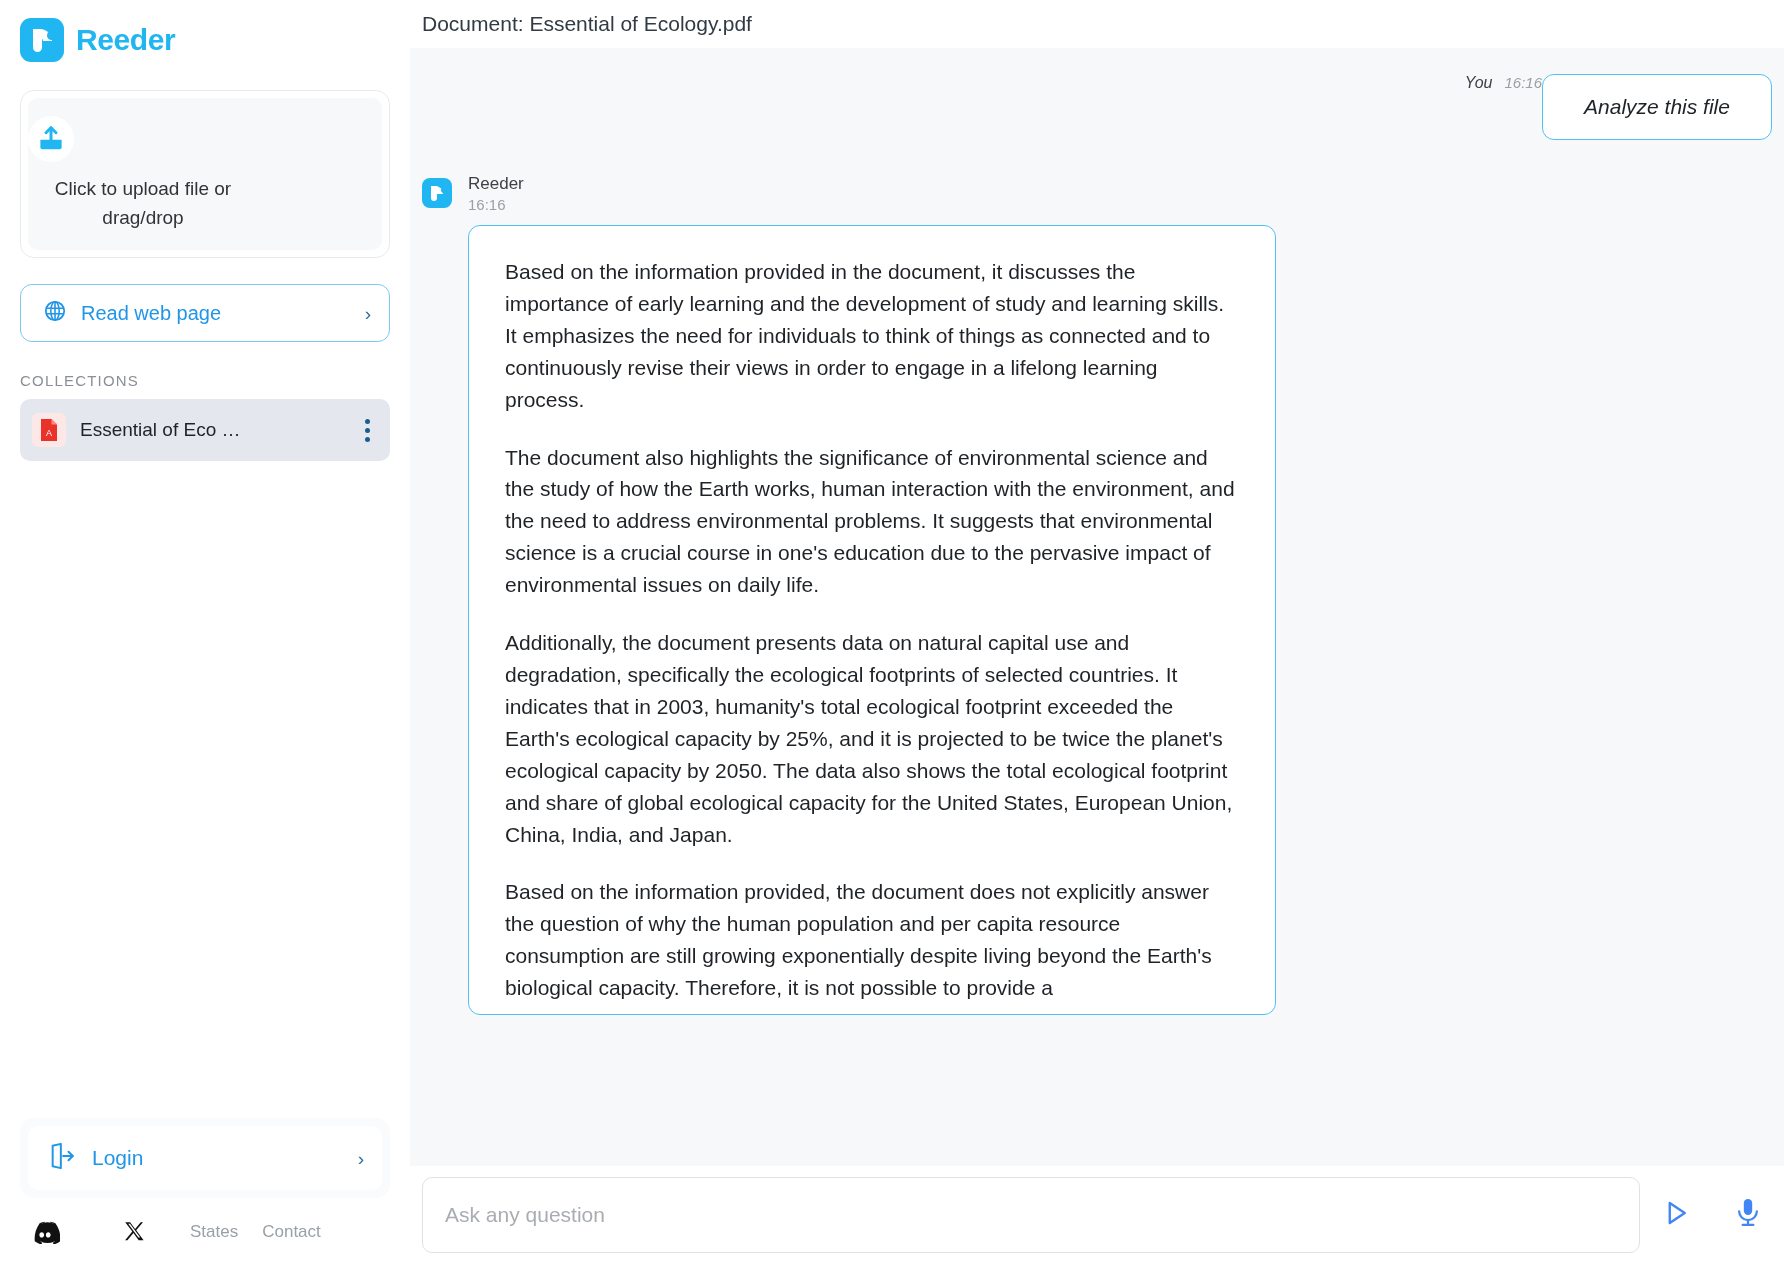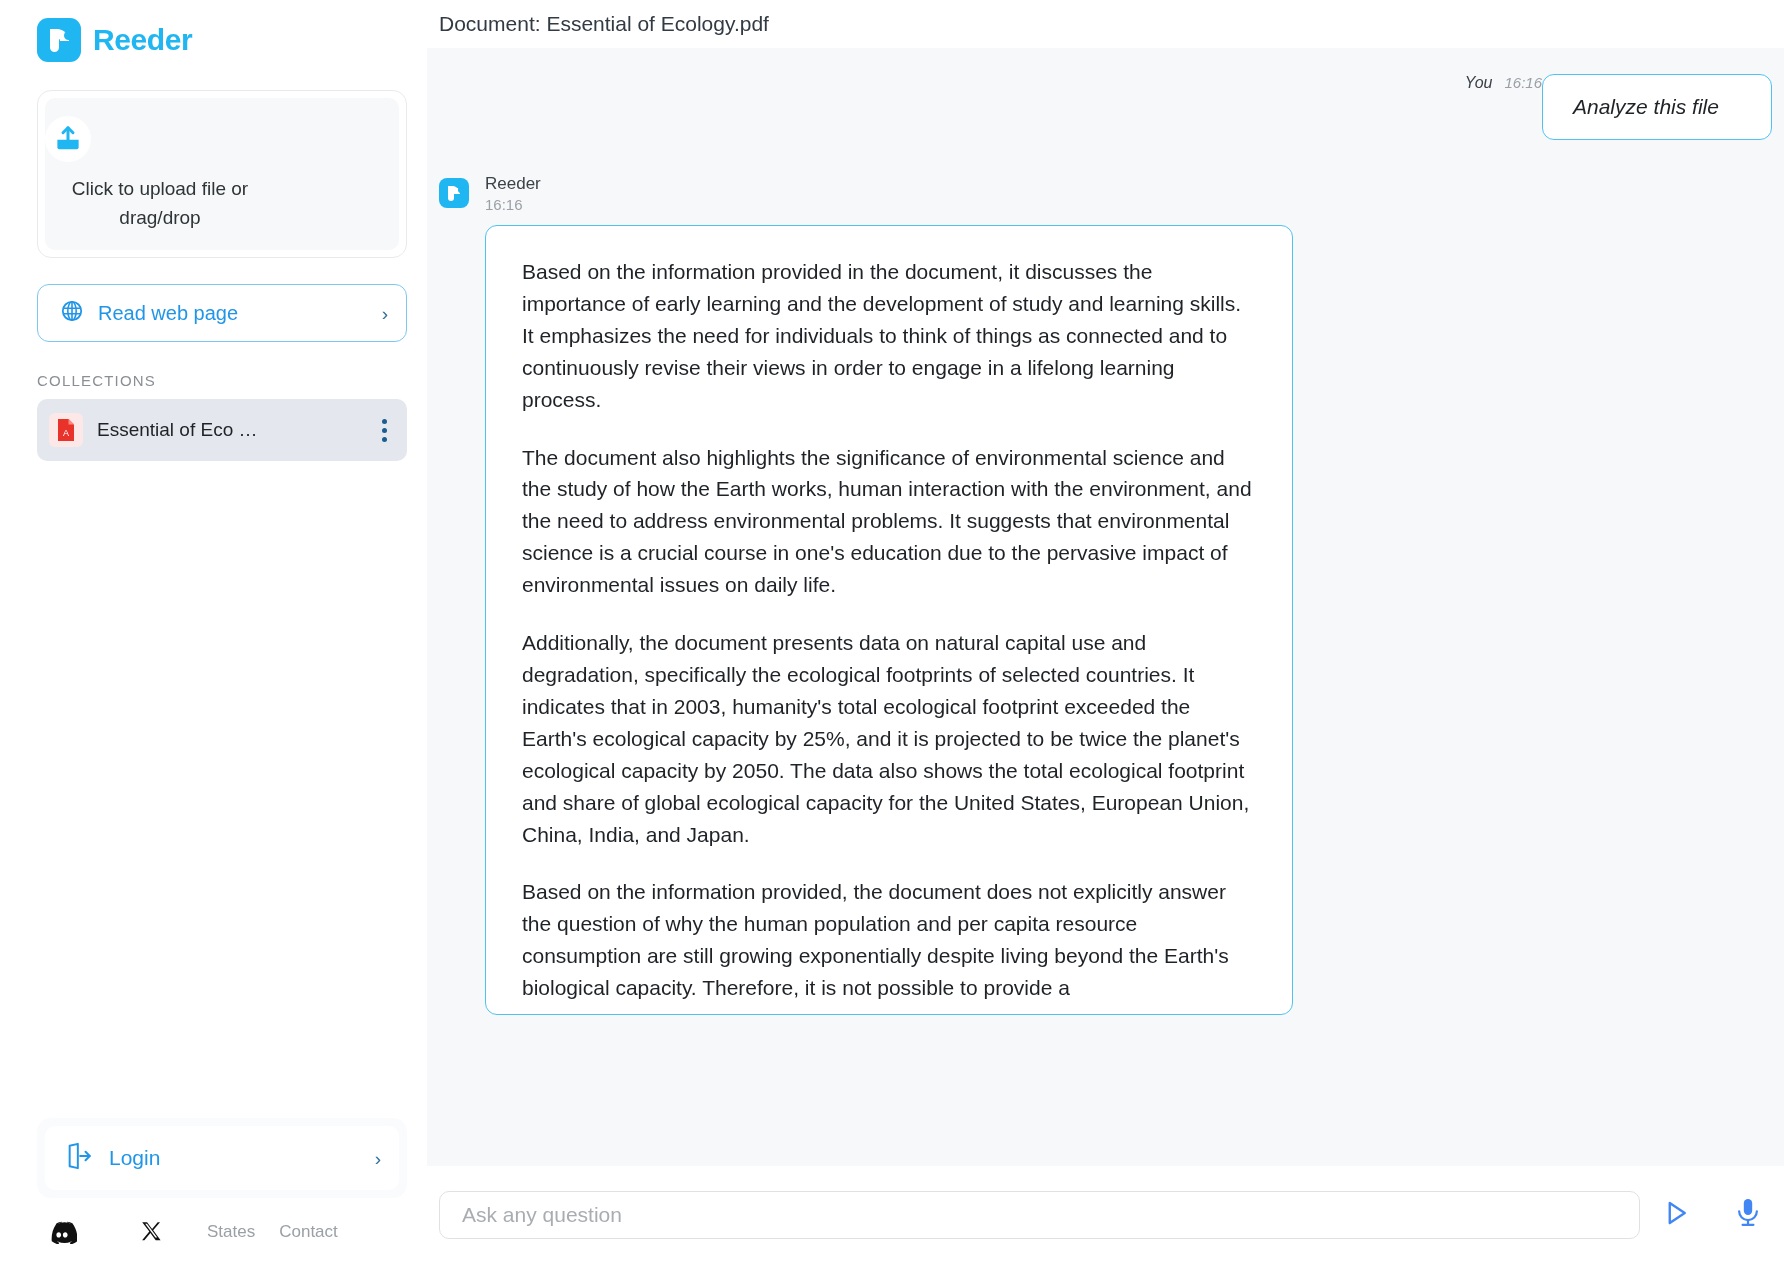--- a/index.html
+++ b/index.html
@@ -2,21 +2,21 @@
 <html><head>
 <meta charset="utf-8">
 <style>
   * { box-sizing: border-box; margin: 0; padding: 0; }
   html, body {
     width: 1784px; height: 1264px;
     font-family: "Liberation Sans", sans-serif;
     background: #ffffff;
     overflow: hidden;
   }
-  .app { display: flex; width: 1784px; height: 1264px; padding-left: 17px; }
+  .app { display: flex; width: 1784px; height: 1264px; }
 
   
   .sidebar {
     width: 410px; height: 1264px;
     background: #ffffff;
     display: flex; flex-direction: column;
     padding: 0;
     flex: 0 0 410px;
     position: relative;
   }
@@ -116,21 +116,21 @@
     padding: 26px 0 0 0;
   }
   .msg-row-user { display: flex; justify-content: flex-end; padding-right: 12px; }
   .msg-user-col { display: flex; flex-direction: row; align-items: flex-start; font-style: italic; }
   .meta { display: flex; align-items: baseline; gap: 12px; padding: 0 0 8px 6px; }
   .meta-name { font-size: 16px; color: #3c4248; }
   .meta-time { font-size: 15px; color: #9aa0a6; }
   .bubble-user {
     border: 1px solid #51c2f0; border-radius: 12px; background: #fff;
     padding: 20px 30px; font-size: 21px; color: #1f2327;
-    min-width: 230px; text-align: left;
+    min-width: 230px; text-align: center;
   }
 
   .msg-row-bot { display: flex; gap: 16px; padding: 34px 0 0 12px; }
   .bot-avatar {
     width: 30px; height: 30px; border-radius: 8px; background: #1fb6f2;
     position: relative; flex: 0 0 30px; margin-top: 4px;
   }
   .bot-avatar .stem {
     position: absolute; left: 9px; top: 8px; width: 6px; height: 15px;
     background: #fff; border-radius: 3px 0 3px 3px;
@@ -157,21 +157,21 @@
   .bubble-bot p {
     font-size: 21px; line-height: 1.52; color: #1f2327; margin-bottom: 26px;
   }
   .bubble-bot p:last-child { margin-bottom: 0; }
 
   .composer-area {
     height: 98px; background: #fff; display: flex; align-items: center;
     padding: 0 0 0 12px;
   }
   .composer {
-    flex: 1; height: 48px; border: 1px solid #dfe2e5; border-radius: 10px;
+    flex: 1; height: 76px; border: 1px solid #dfe2e5; border-radius: 10px;
     display: flex; align-items: center; padding: 0 22px; background: #fff;
   }
   .composer input {
     border: none; outline: none; width: 100%; font-size: 21px;
     color: #1f2327; background: transparent; font-family: "Liberation Sans", sans-serif;
   }
   .composer input::placeholder { color: #a9a眼b0; }
   .composer input::placeholder { color: #a9adb2; }
   .icon-btn {
     width: 72px; height: 98px; display: flex; align-items: center;

